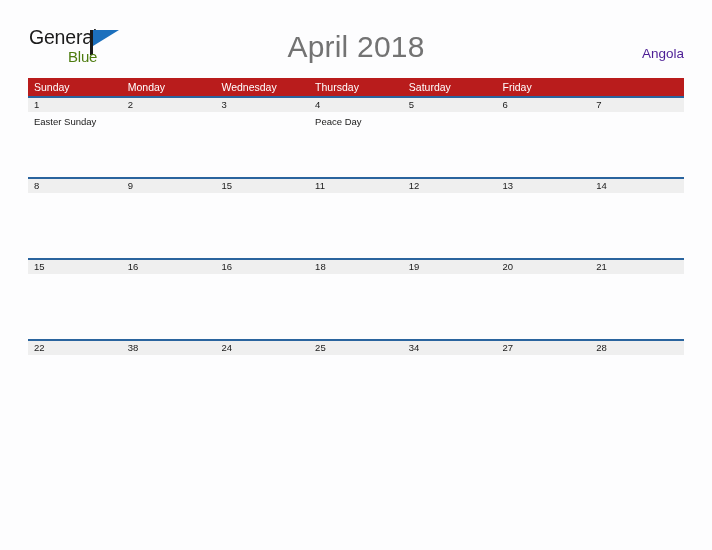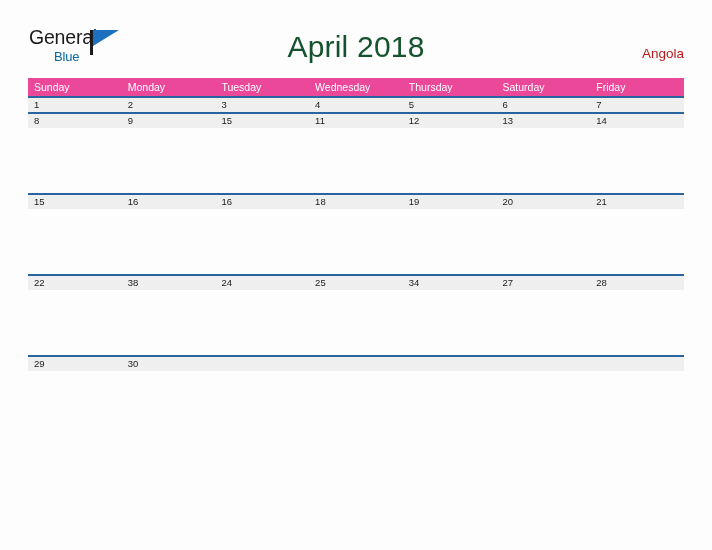--- a/index.html
+++ b/index.html
@@ -43,25 +43,25 @@
     left: 0;
     top: 0;
     font-size: 19.5px;
     letter-spacing: -0.2px;
     color: #1b1b1b;
     line-height: 19px;
     font-family: "Liberation Sans", sans-serif;
   }
   .logo-blue {
     position: absolute;
-    left: 25px;
+    left: 39px;
     top: 19px;
-    font-size: 13px;
+    font-size: 15px;
     letter-spacing: -0.2px;
-    color: #0369a1;
+    color: #4d7c0f;
     line-height: 19px;
     font-family: "Liberation Sans", sans-serif;
   }
   .logo-flagpole {
     position: absolute;
     left: 61px;
     top: 2px;
     width: 3px;
     height: 25px;
     background: #1b1b1b;
@@ -76,47 +76,47 @@
     border-right: 26px solid transparent;
   }
 
   .cal-title {
     position: absolute;
     left: 0;
     top: 30px;
     width: 712px;
     text-align: center;
     font-size: 30px;
-    color: #14532d;
+    color: #737373;
     font-family: "Liberation Sans", sans-serif;
     letter-spacing: 0.2px;
   }
 
   .cal-country {
     position: absolute;
     right: 28px;
     top: 46px;
     font-size: 13.5px;
-    color: #b91c1c;
+    color: #4c1d95;
     font-family: "Liberation Sans", sans-serif;
   }
 
   
   .calendar {
     position: absolute;
     left: 28px;
     top: 78px;
     width: 656px;
   }
 
   .weekday-row {
     display: flex;
     width: 656px;
     height: 18px;
-    background: #ec4899;
+    background: #b91c1c;
   }
   .weekday-cell {
     width: 93.714px;
     height: 18px;
     box-sizing: border-box;
     padding-left: 6px;
     color: #ffffff;
     font-size: 10.5px;
     line-height: 18px;
     font-family: "Liberation Sans", sans-serif;
@@ -188,38 +188,50 @@
 
     <div class="cal-country">Angola</div>
 
   </div>
 
   <div class="calendar">
 
     <div class="weekday-row">
       <div class="weekday-cell">Sunday</div>
       <div class="weekday-cell">Monday</div>
-      <div class="weekday-cell">Tuesday</div>
       <div class="weekday-cell">Wednesday</div>
       <div class="weekday-cell">Thursday</div>
       <div class="weekday-cell">Saturday</div>
       <div class="weekday-cell">Friday</div>
     </div>
 
     <div id="weeks-container">
         <div class="week-row">
           <div class="date-strip">
             <div class="date-cell">1</div>
             <div class="date-cell">2</div>
             <div class="date-cell">3</div>
             <div class="date-cell">4</div>
             <div class="date-cell">5</div>
             <div class="date-cell">6</div>
             <div class="date-cell">7</div>
           </div>
+          <div class="event-strip">
+            <div class="event-cell">
+              <span class="event-line">Easter Sunday</span>
+            </div>
+            <div class="event-cell"></div>
+            <div class="event-cell"></div>
+            <div class="event-cell">
+              <span class="event-line">Peace Day</span>
+            </div>
+            <div class="event-cell"></div>
+            <div class="event-cell"></div>
+            <div class="event-cell"></div>
+          </div>
         </div>
         <div class="week-row">
           <div class="date-strip">
             <div class="date-cell">8</div>
             <div class="date-cell">9</div>
             <div class="date-cell">15</div>
             <div class="date-cell">11</div>
             <div class="date-cell">12</div>
             <div class="date-cell">13</div>
             <div class="date-cell">14</div>
@@ -267,37 +279,17 @@
           <div class="event-strip">
             <div class="event-cell"></div>
             <div class="event-cell"></div>
             <div class="event-cell"></div>
             <div class="event-cell"></div>
             <div class="event-cell"></div>
             <div class="event-cell"></div>
             <div class="event-cell"></div>
           </div>
         </div>
-        <div class="week-row">
-          <div class="date-strip">
-            <div class="date-cell">29</div>
-            <div class="date-cell">30</div>
-            <div class="date-cell empty"></div>
-            <div class="date-cell empty"></div>
-            <div class="date-cell empty"></div>
-            <div class="date-cell empty"></div>
-            <div class="date-cell empty"></div>
-          </div>
-          <div class="event-strip">
-            <div class="event-cell"></div>
-            <div class="event-cell"></div>
-            <div class="event-cell"></div>
-            <div class="event-cell"></div>
-            <div class="event-cell"></div>
-            <div class="event-cell"></div>
-            <div class="event-cell"></div>
-          </div>
-        </div>
       </div>
 
   </div>
 
 </div>
 
 </body></html>

